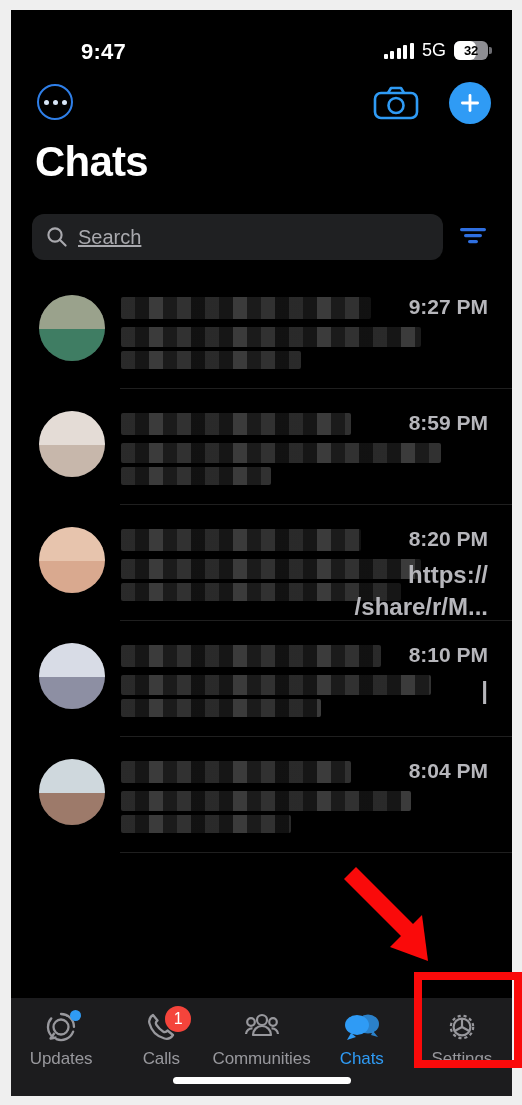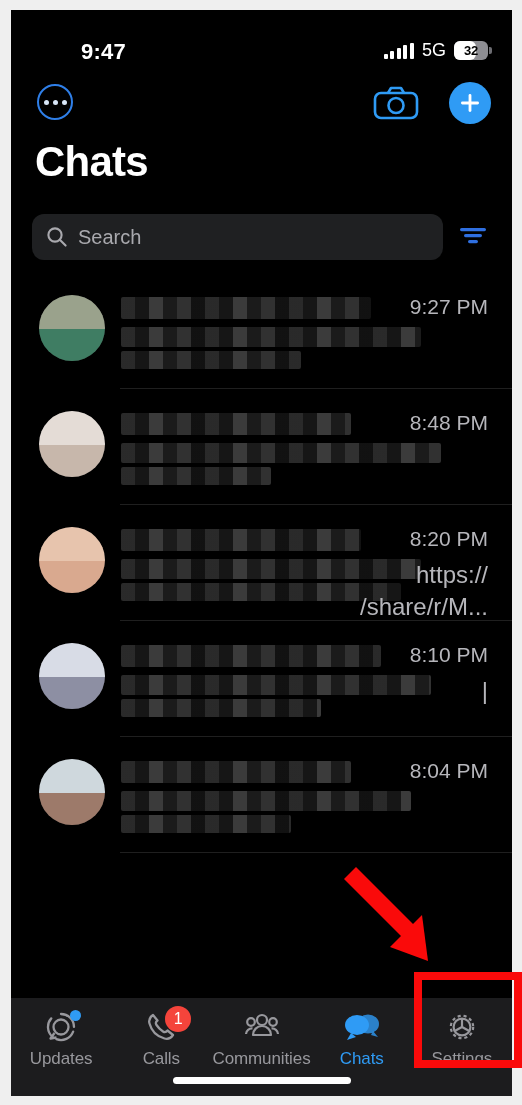--- a/index.html
+++ b/index.html
@@ -164,34 +164,36 @@
     background: #1f2022;
     border-radius: 12px;
     display: flex;
     align-items: center;
     padding-left: 14px;
     gap: 10px;
   }
   #search-placeholder {
     font-size: 20px;
     color: #a9a9ae;
+    text-decoration: underline;
   }
   #filter-button {
     position: absolute;
     left: 448px; top: 18px;
     width: 28px; height: 24px;
   }
 
   
   #chat-list {
     position: absolute;
     left: 0; top: 263px;
     width: 501px;
     height: 725px;
     overflow: hidden;
+    font-weight: bold;
   }
   .chat-row {
     position: relative;
     width: 501px;
     height: 116px;
   }
   .chat-row .divider {
     position: absolute;
     left: 109px; bottom: 0;
     width: 392px; height: 1px;
@@ -405,21 +407,21 @@
           <div class="divider"></div>
         </div>
         <div class="chat-row">
           <div class="avatar">
             <div class="a-top" style="background: rgb(228, 220, 214);"></div>
             <div class="a-bot" style="background: rgb(199, 183, 171);"></div>
           </div>
           <div class="redact-name pixel-block" style="width: 230px;"></div>
           <div class="redact-msg pixel-block" style="width: 320px;"></div>
           <div class="redact-msg2 pixel-block" style="width: 150px;"></div>
-          <div class="chat-time">8:48 PM</div>
+          <div class="chat-time">8:59 PM</div>
           <div class="chat-snippet"></div>
           <div class="divider"></div>
         </div>
         <div class="chat-row">
           <div class="avatar">
             <div class="a-top" style="background: rgb(231, 196, 173);"></div>
             <div class="a-bot" style="background: rgb(217, 169, 143);"></div>
           </div>
           <div class="redact-name pixel-block" style="width: 240px;"></div>
           <div class="redact-msg pixel-block" style="width: 300px;"></div>

